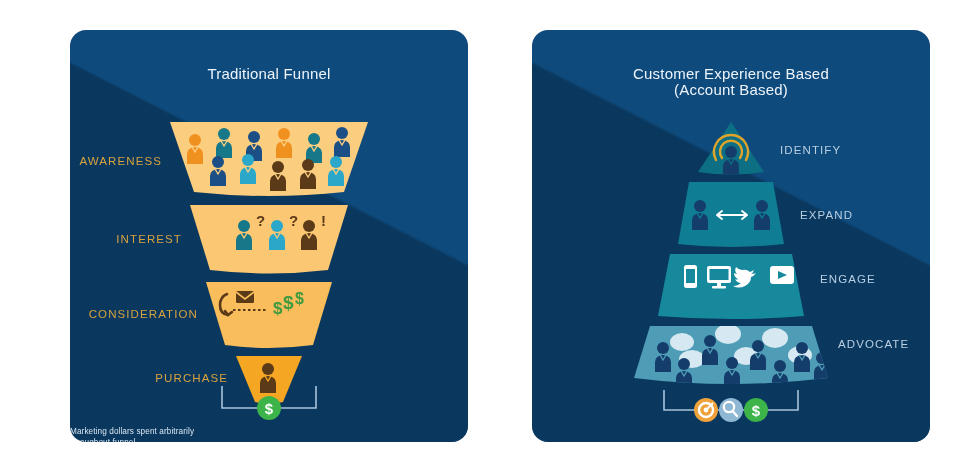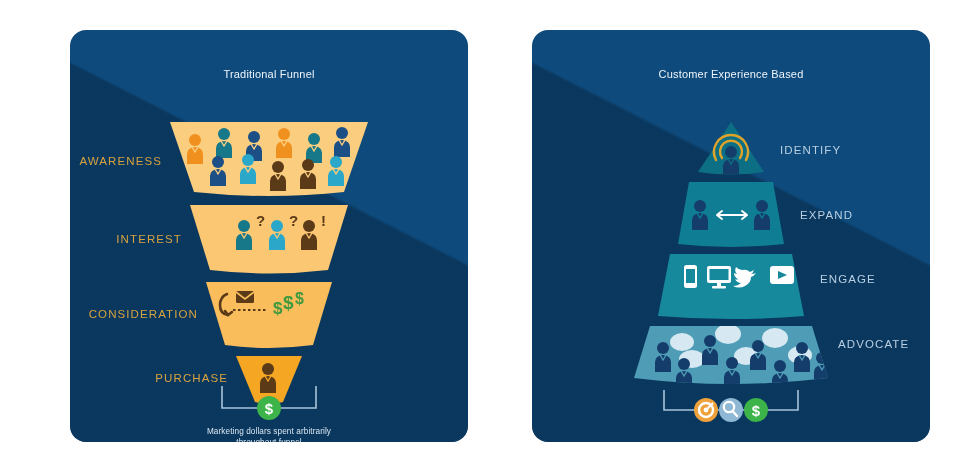--- a/index.html
+++ b/index.html
@@ -23,38 +23,38 @@
        rgba(0,0,0,0) 0%,
        rgba(0,0,0,0) 38%,
        rgba(6,40,70,0.55) 38.6%,
        rgba(6,40,70,0.55) 100%);
     pointer-events:none;
   }
 
   .panel-title{
     position:absolute;left:0;right:0;top:36px;
     text-align:center;color:#eef4fa;
-    font-size:11px;line-height:16px;font-weight:400;
+    font-size:15px;line-height:16px;font-weight:400;
     letter-spacing:.2px;
   }
   .panel-title .sub{display:block;}
 
   .svg-wrap{position:absolute;inset:0;}
   svg{display:block;width:100%;height:100%;}
 
   .stage-label{
     font-size:11.5px;letter-spacing:1.1px;
     font-family:"Liberation Sans","DejaVu Sans",sans-serif;
   }
   .lbl-left{fill:#d8a33e;}
   .lbl-right{fill:#b9cfe2;}
 
   .caption{
     position:absolute;left:0;right:0;
-    text-align:center;color:#dbe7f2;
+    text-align:left;color:#dbe7f2;
     font-size:8.2px;line-height:11px;letter-spacing:.1px;
   }
   #caption-left{top:396px;}
   #caption-right{top:396px;}
 </style>
 </head>
 <body>
 
 <div class="stage">
 
@@ -229,20 +229,21 @@
       <div>Marketing dollars spent arbitrarily</div>
       <div>throughout funnel</div>
     </div>
   </div>
 
   <div class="panel" id="panel-right">
     <div class="panel-sheen"></div>
 
     <div class="panel-title">
       <span>Customer Experience Based</span>
+      <span class="sub">(Account Based)</span>
     </div>
 
     <div class="svg-wrap">
       <svg viewBox="0 0 398 412" preserveAspectRatio="none">
         <defs>
           <clipPath id="cr-identify">
               <path d="M199,92 L232,142 Q199,147 166,142 Z"></path>
             </clipPath>
           <clipPath id="cr-expand">
               <path d="M157,152 L241,152 L252,214 Q199,220 146,214 Z"></path>

